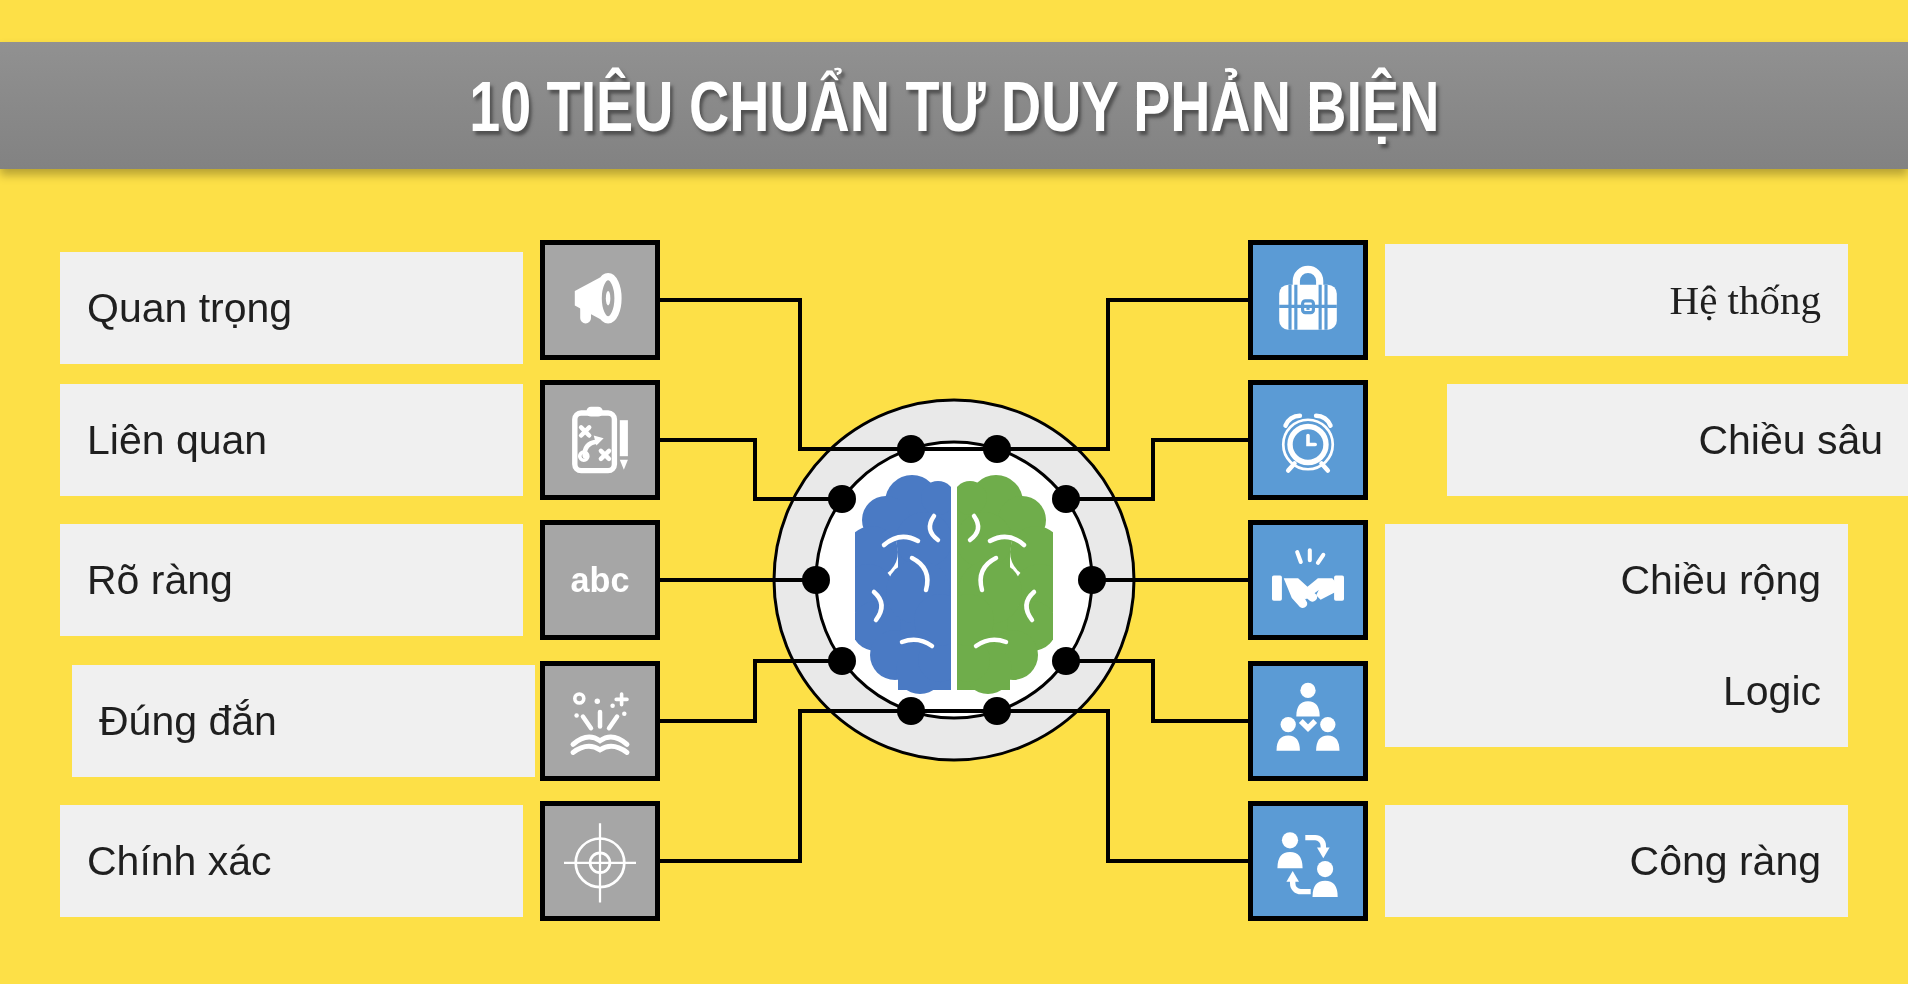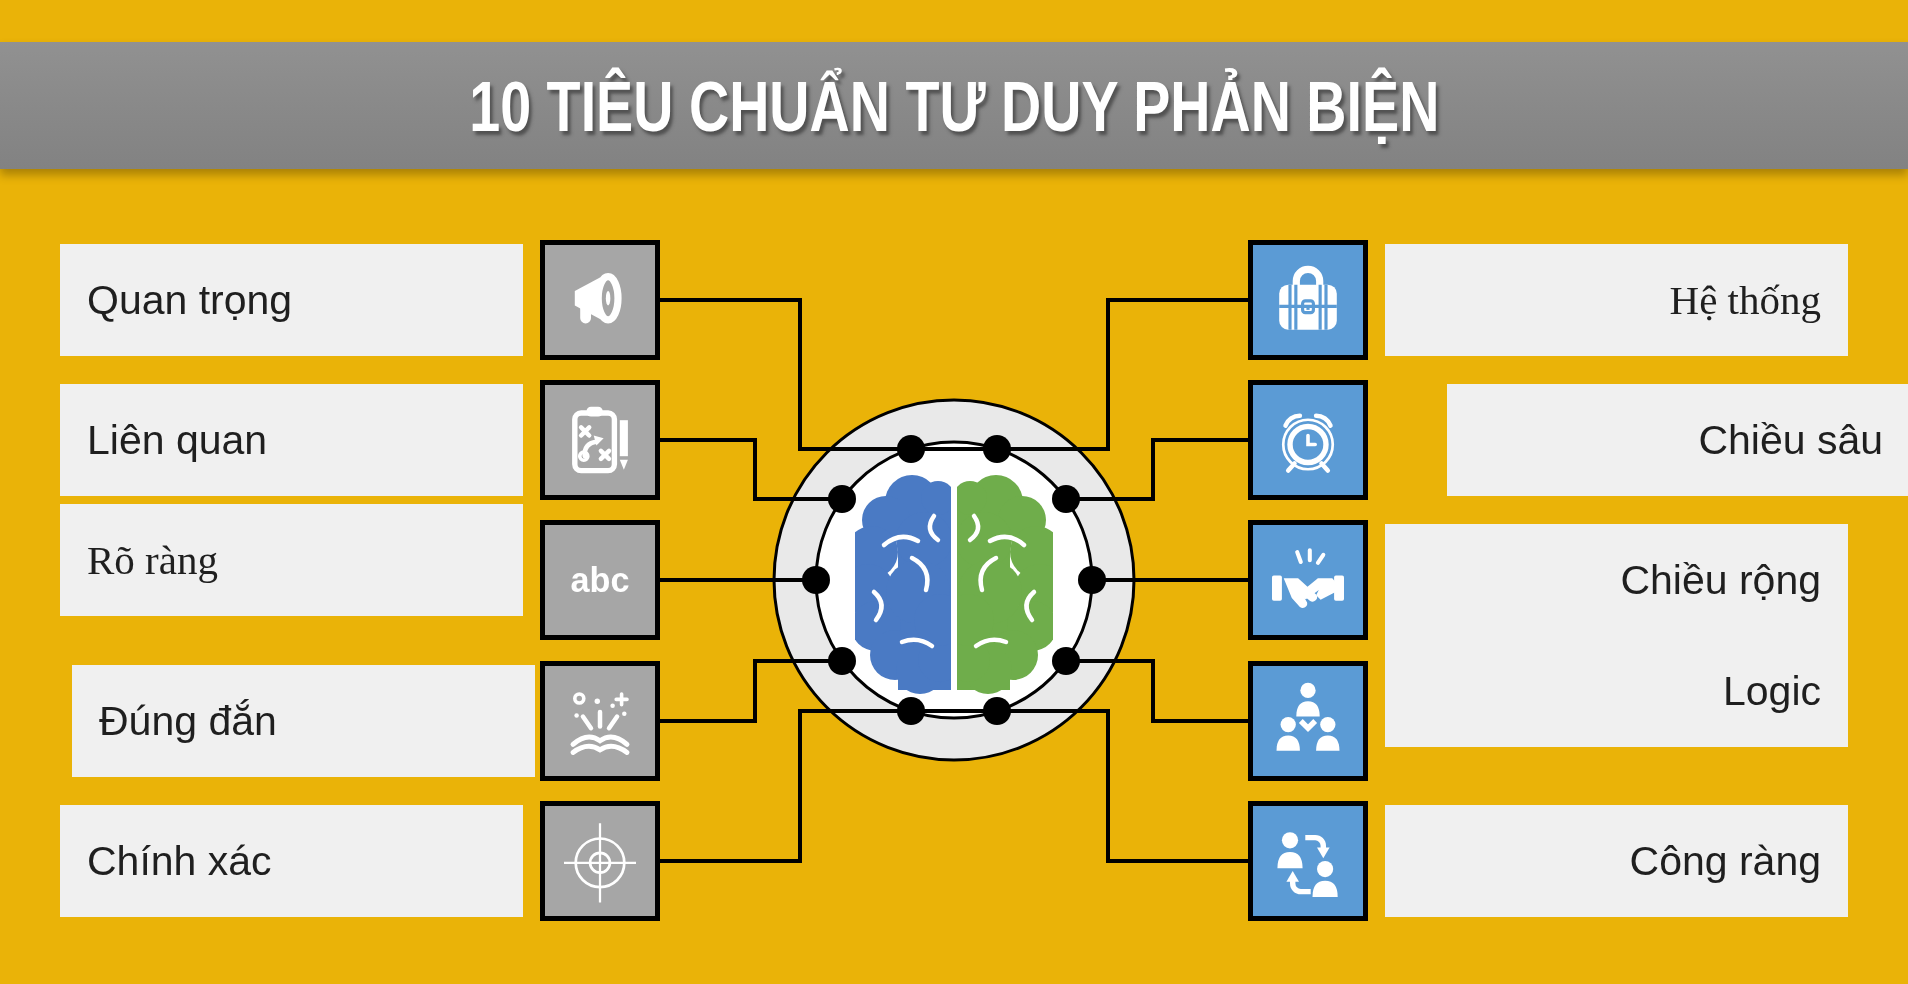--- a/index.html
+++ b/index.html
@@ -1,17 +1,17 @@
 <!DOCTYPE html>
 <html><head>
 <meta charset="utf-8">
 <style>
   html,body{margin:0;padding:0;background:#fff;}
   .stage{
-    position:relative;width:1908px;height:984px;background:#eab308;overflow:hidden;
+    position:relative;width:1908px;height:984px;background:#fde047;overflow:hidden;
     font-family:"Liberation Sans", sans-serif;
   }
   .banner{
     position:absolute;left:0;top:42px;width:100%;height:127px;
     background:linear-gradient(180deg,#919191 0%, var(--banner) 45%, #828282 100%);
     box-shadow:0 6px 9px rgba(0,0,0,0.28);
     display:flex;align-items:center;justify-content:center;
   }
   .title{
     color:var(--banner-text);
@@ -125,21 +125,21 @@
       <circle cx="816" cy="580" r="14"></circle>
         <circle cx="1092" cy="580" r="14"></circle>
       <circle cx="842" cy="661" r="14"></circle>
         <circle cx="1066" cy="661" r="14"></circle>
       <circle cx="911" cy="711" r="14"></circle>
         <circle cx="997" cy="711" r="14"></circle>
     </g>
   </svg>
 
   <div id="rows-layer">
-      <div class="band left" style="top: 244px; left: 60px; align-items: center;">
+      <div class="band left" style="top: 252px; left: 60px; align-items: center;">
         <span class="lbl">Quan trọng</span>
       </div>
       <div class="iconbox left" style="top: 240px; left: 540px;">
         <svg viewBox="0 0 100 100">
           <path d="M22 40 L50 25 L50 71 L22 56 Z" fill="#fff"></path>
           <ellipse cx="59" cy="48" rx="11" ry="24" fill="none" stroke="#fff" stroke-width="8"></ellipse>
           <ellipse cx="59" cy="48" rx="2.5" ry="8" fill="#fff"></ellipse>
           <path d="M28 56 v14 a6 6 0 0 0 12 0 v-9 z" fill="#fff"></path>
         </svg>
       </div>
@@ -156,21 +156,21 @@
             <path d="M33 68 q-1 -14 13 -16"></path>
           </g>
           <path d="M43 45 l11 3 -8 8 z" fill="#fff"></path>
           <circle cx="32" cy="68" r="4.5" fill="none" stroke="#fff" stroke-width="4"></circle>
           <g fill="#fff">
             <rect x="72" y="28" width="9" height="40"></rect>
             <path d="M72 72 h9 l-4.5 11 z"></path>
           </g>
         </svg>
       </div>
-      <div class="band left" style="top: 504px; left: 60px; font-family: Liberation Serif, serif;">
+      <div class="band left" style="top: 524px; left: 60px;">
         <span class="lbl">Rõ ràng</span>
       </div>
       <div class="iconbox left" style="top: 520px; left: 540px;">
         <svg viewBox="0 0 100 100">
           <text x="50" y="63" text-anchor="middle" font-family="Liberation Sans, sans-serif" font-size="38" font-weight="bold" fill="#fff">abc</text>
         </svg>
       </div>
       <div class="band left" style="top: 665px; left: 72px;">
         <span class="lbl">Đúng đắn</span>
       </div>

